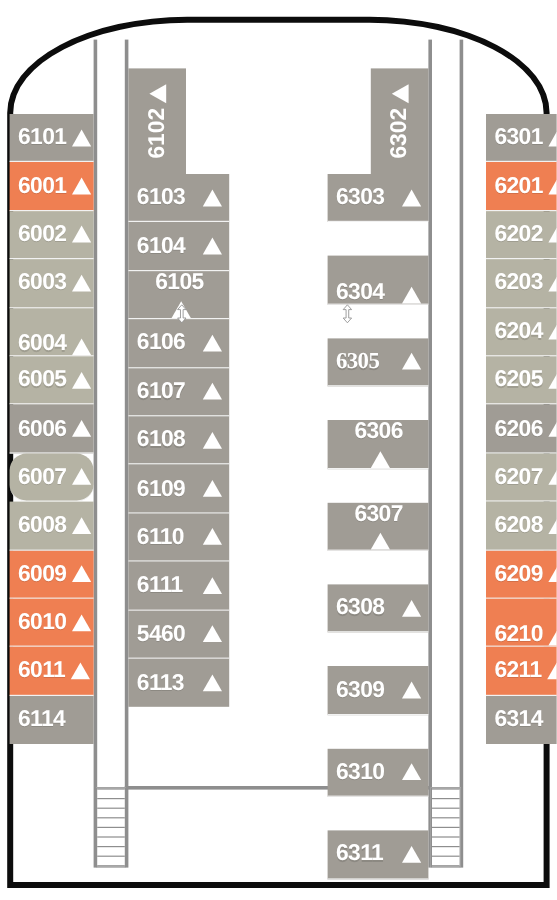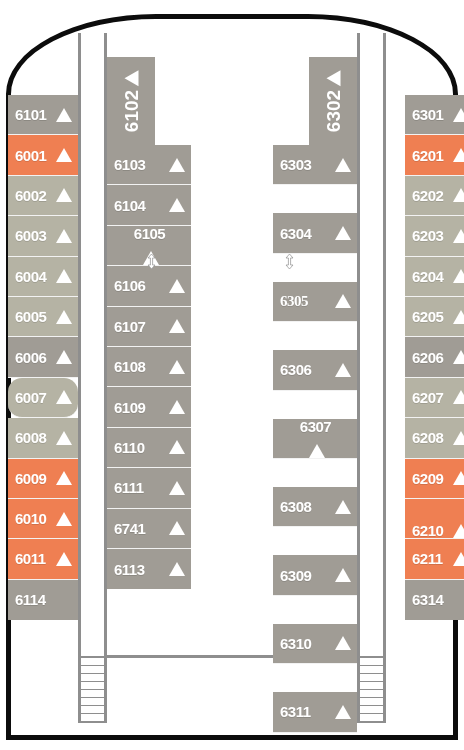--- a/index.html
+++ b/index.html
@@ -54,21 +54,21 @@
     display: flex;
     align-items: center;
     border-bottom: 1px solid #f2f2f2;
     color: #ffffff;
     font-weight: bold;
     letter-spacing: -0.5px;
   }
   .cabin:last-child { border-bottom: none; }
 
   .cabin .num {
-    font-size: 15px;
+    font-size: 19px;
     line-height: 1;
     text-shadow: 0 1px 0 rgba(0,0,0,.12);
     white-space: nowrap;
   }
 
   .cabin .tri {
     width: 0;
     height: 0;
     border-left: 8px solid transparent;
     border-right: 8px solid transparent;
@@ -169,21 +169,21 @@
       <div class="cabin h-cabin c-beige" style="height: 40.4px;">
         <span class="num">6002</span>
         <span class="spacer"></span>
         <span class="tri"></span>
       </div>
       <div class="cabin h-cabin c-beige" style="height: 40.4px;">
         <span class="num">6003</span>
         <span class="spacer"></span>
         <span class="tri"></span>
       </div>
-      <div class="cabin h-cabin c-beige" style="height: 40.4px;">
+      <div class="cabin h-cabin c-beige" style="height: 40.4px; align-items: flex-end;">
         <span class="num">6004</span>
         <span class="spacer"></span>
         <span class="tri"></span>
       </div>
       <div class="cabin h-cabin c-beige" style="height: 40.4px;">
         <span class="num">6005</span>
         <span class="spacer"></span>
         <span class="tri"></span>
       </div>
       <div class="cabin h-cabin c-gray" style="height: 40.4px;">
@@ -269,21 +269,21 @@
         <span class="num">6110</span>
         <span class="spacer"></span>
         <span class="tri"></span>
       </div>
       <div class="cabin h-cabin c-gray" style="height: 40.4px;">
         <span class="num">6111</span>
         <span class="spacer"></span>
         <span class="tri"></span>
       </div>
       <div class="cabin h-cabin c-gray" style="height: 40.4px;">
-        <span class="num">6741</span>
+        <span class="num">5460</span>
         <span class="spacer"></span>
         <span class="tri"></span>
       </div>
       <div class="cabin h-cabin c-gray" style="height: 40.4px;">
         <span class="num">6113</span>
         <span class="spacer"></span>
         <span class="tri"></span>
       </div>
     </div>
 
@@ -293,31 +293,31 @@
       <span class="tri"></span>
     </div>
   </div>
 
   <div class="col" style="left:273px; top:145px; width:84px;gap:28px;">
       <div class="cabin h-cabin c-gray" style="height: 40.4px;">
         <span class="num">6303</span>
         <span class="spacer"></span>
         <span class="tri"></span>
       </div>
-      <div class="cabin h-cabin c-gray" style="height: 40.4px;">
+      <div class="cabin h-cabin c-gray" style="height: 40.4px; align-items: flex-end;">
         <span class="num">6304</span>
         <span class="spacer"></span>
         <span class="tri"></span>
       </div>
       <div class="cabin h-cabin c-gray" style="height: 40.4px; font-family: Liberation Serif, serif;">
         <span class="num">6305</span>
         <span class="spacer"></span>
         <span class="tri"></span>
       </div>
-      <div class="cabin h-cabin c-gray" style="height: 40.4px;">
+      <div class="cabin h-cabin c-gray" style="height: 40.4px; flex-direction: column;">
         <span class="num">6306</span>
         <span class="spacer"></span>
         <span class="tri"></span>
       </div>
       <div class="cabin h-cabin c-gray" style="height: 40.4px; flex-direction: column;">
         <span class="num">6307</span>
         <span class="spacer"></span>
         <span class="tri"></span>
       </div>
       <div class="cabin h-cabin c-gray" style="height: 40.4px;">

